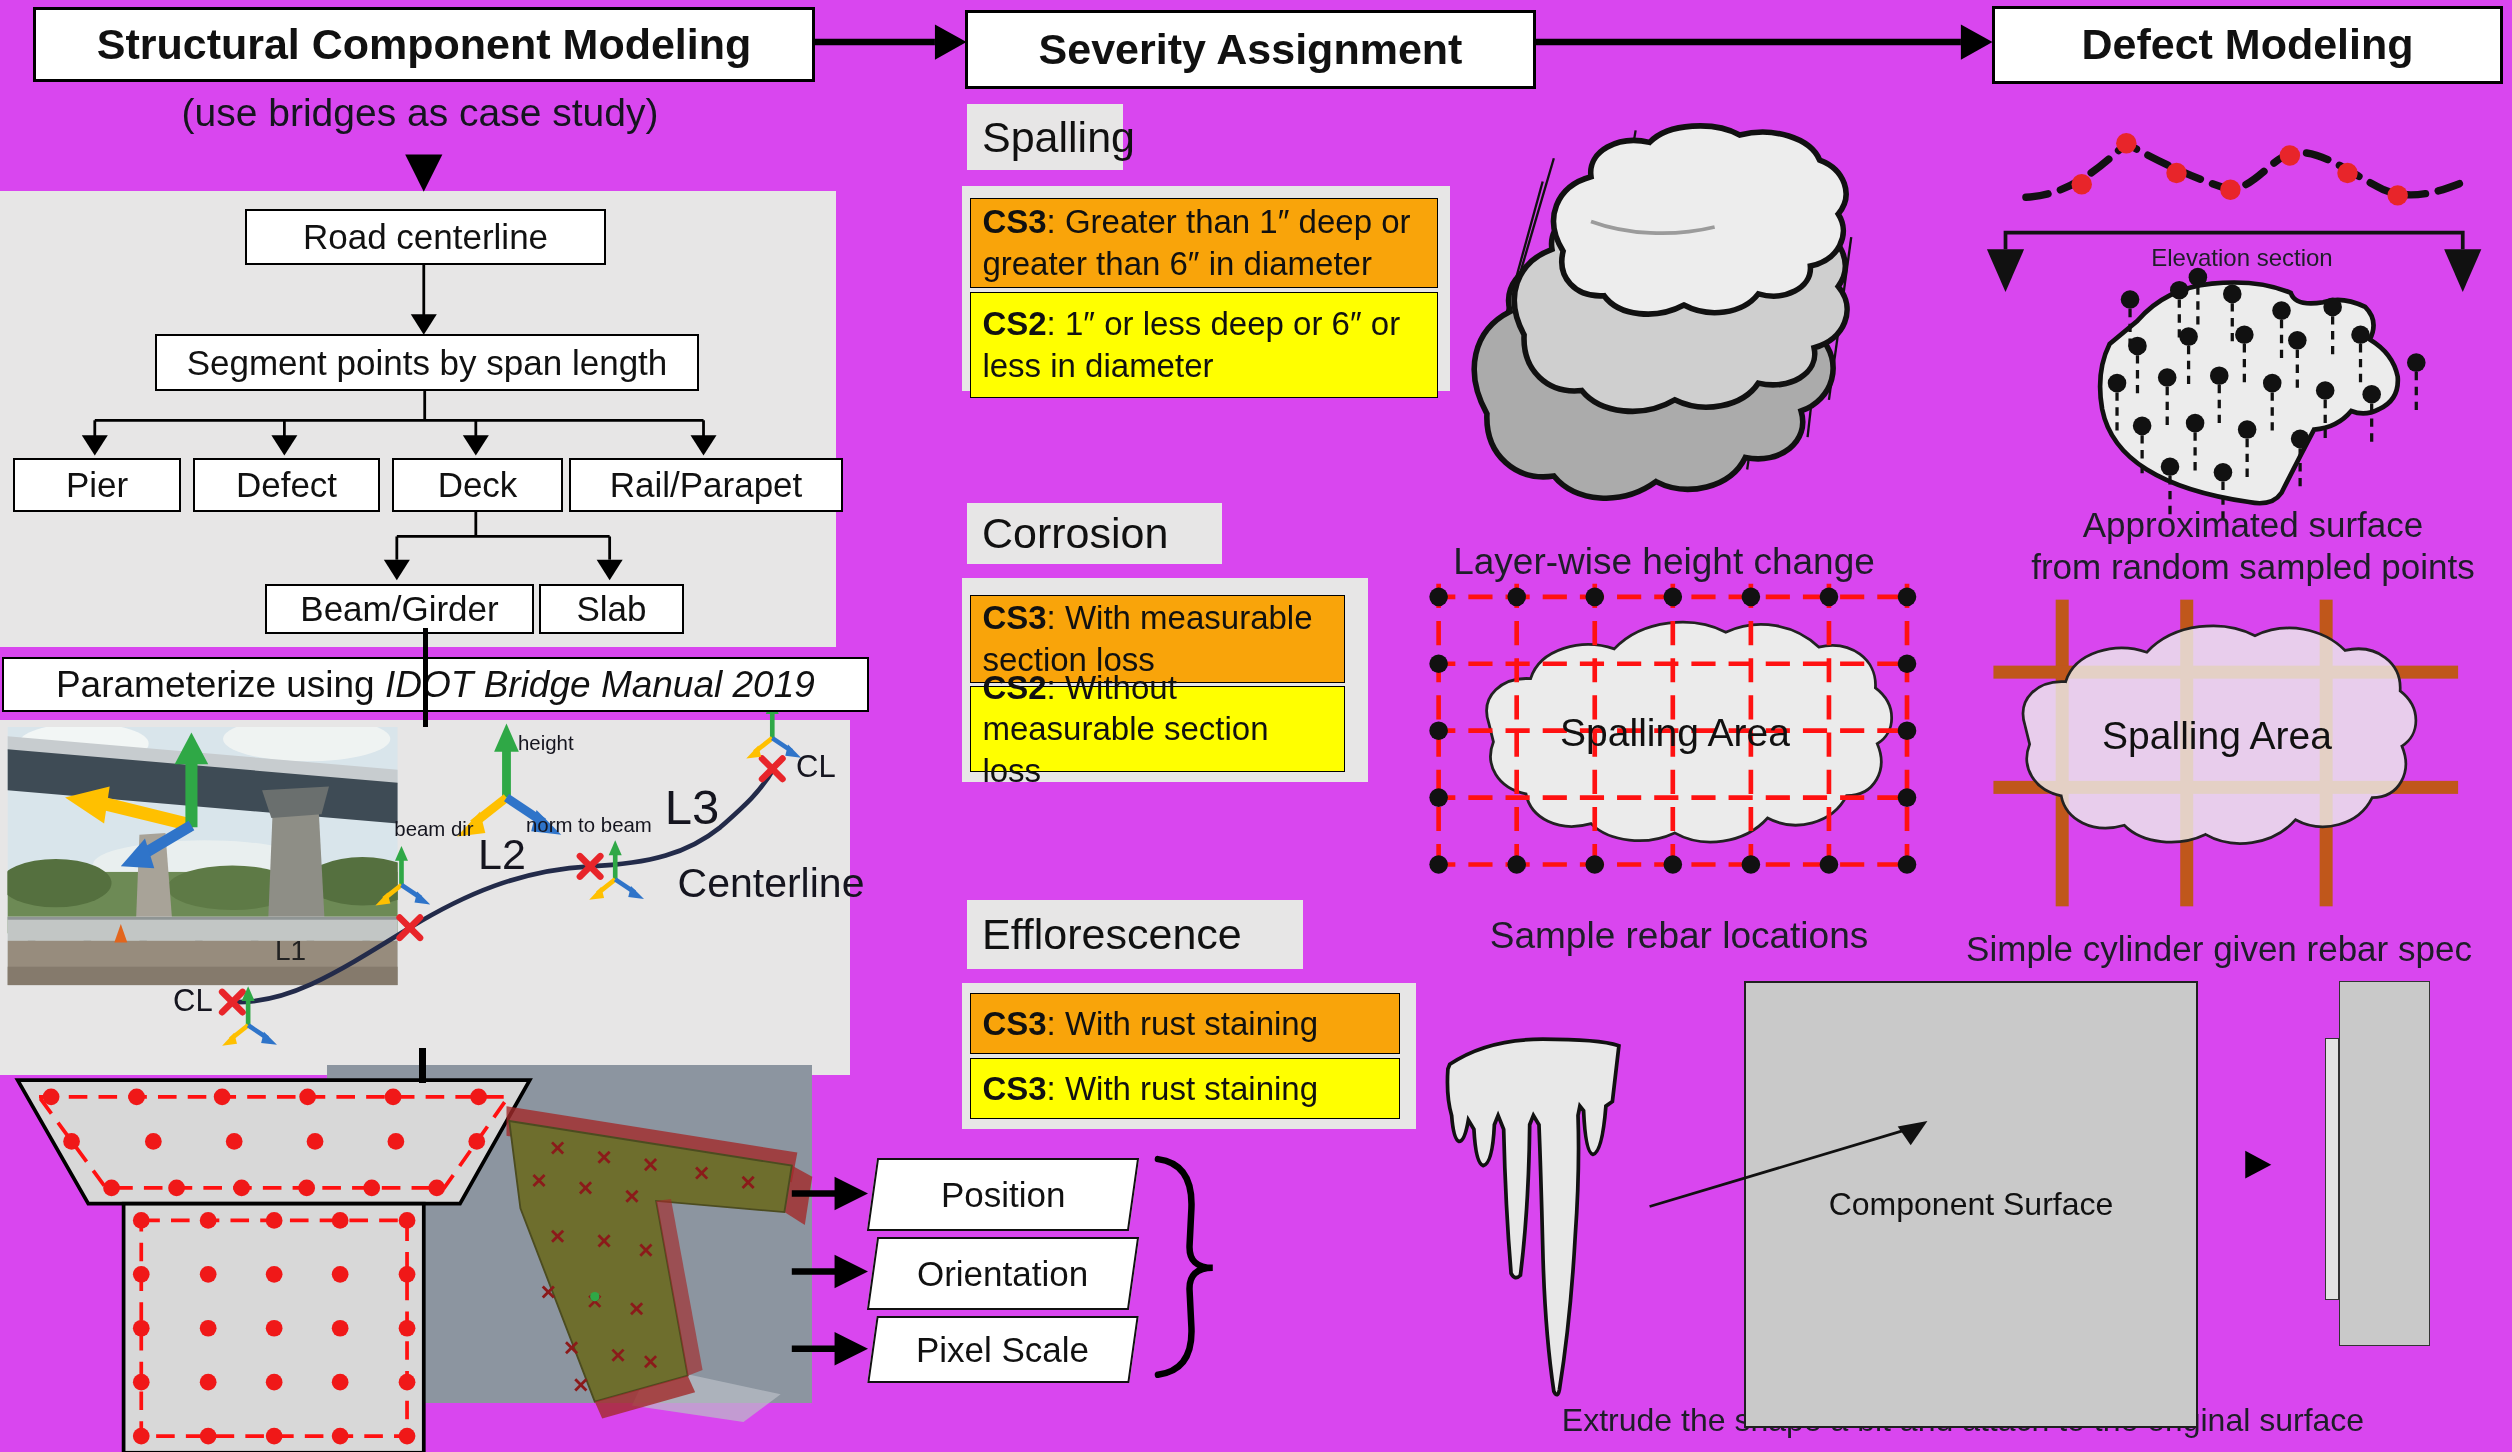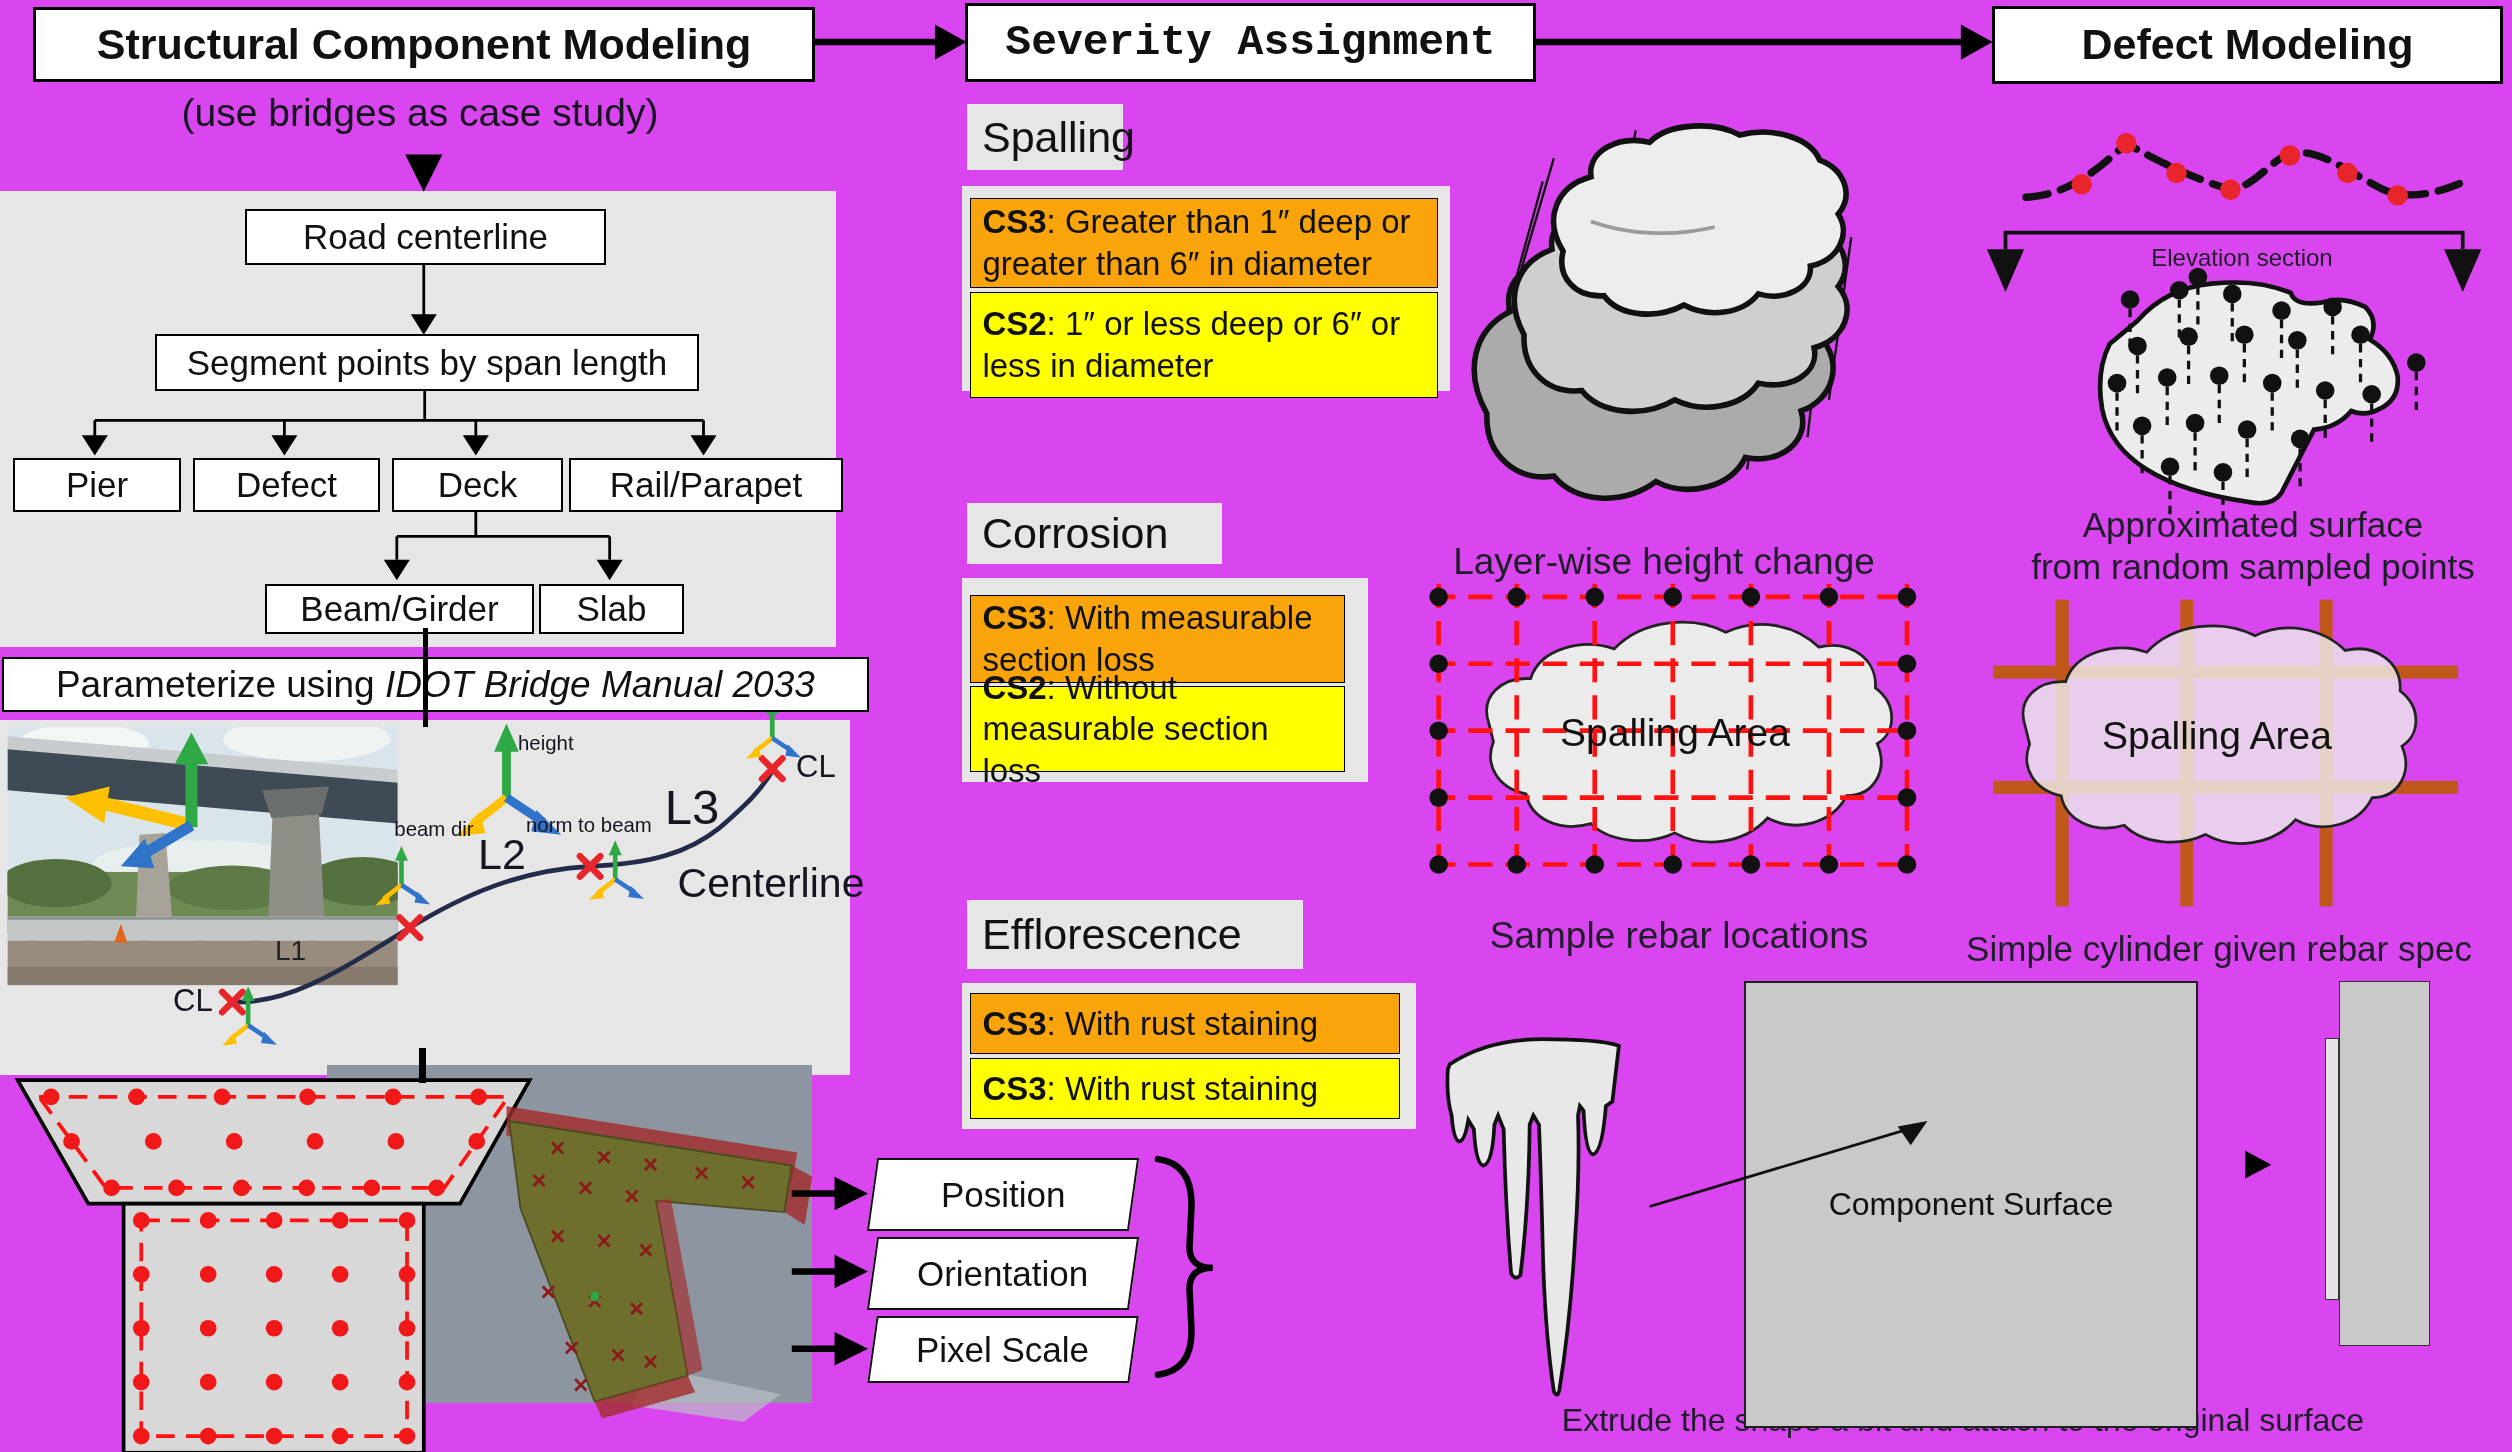--- a/index.html
+++ b/index.html
@@ -369,37 +369,37 @@
         <rect x="2145" y="716" width="500" height="14"></rect>
         <rect x="2145" y="840" width="500" height="14"></rect>
       </g>
       <use href="#blobSpall" transform="translate(2150,662) scale(0.97,0.99)" fill="#ECECEC" fill-opacity="0.82" stroke="#222" stroke-width="3"></use>
     </g>
 
     <polygon points="2416,1238 2416,1268 2444,1253" fill="#000"></polygon>
   </svg>
 
   <div class="hbox" style="left:33px;top:7.4px;width:776px;height:69px;">Structural Component Modeling</div>
-  <div class="hbox" style="left:965px;top:3px;width:565px;height:73px;font-family:Liberation Mono, monospace;">Severity Assignment</div>
+  <div class="hbox" style="left:965px;top:10px;width:565px;height:73px;">Severity Assignment</div>
   <div class="hbox" style="left:1992px;top:5.6px;width:505px;height:72px;">Defect Modeling</div>
 
   <div class="dlabel" style="left:420px;top:91px;transform:translateX(-50%);font-size:39px;">(use bridges as case study)</div>
 
   <div class="node" style="left:245px;top:209px;width:357px;height:52px;">Road centerline</div>
   <div class="node" style="left:155px;top:334px;width:540px;height:53px;">Segment points by span length</div>
   <div class="node" style="left:13px;top:458px;width:164px;height:50px;">Pier</div>
   <div class="node" style="left:193px;top:458px;width:183px;height:50px;">Defect</div>
   <div class="node" style="left:392px;top:458px;width:167px;height:50px;">Deck</div>
   <div class="node" style="left:569px;top:458px;width:270px;height:50px;">Rail/Parapet</div>
   <div class="node" style="left:265px;top:584px;width:265px;height:46px;">Beam/Girder</div>
   <div class="node" style="left:539px;top:584px;width:141px;height:46px;">Slab</div>
 
   <div class="node" style="left:1.9px;top:657px;width:863px;height:51px;font-size:37px;">
     <span style="white-space:pre;">Parameterize using </span>
-    <i>IDOT Bridge Manual 2033</i>
+    <i>IDOT Bridge Manual 2019</i>
   </div>
 
   <div class="vline" style="left:423px;top:628px;width:4.6px;height:99px;"></div>
   <div class="vline" style="left:419px;top:1048px;width:6.5px;height:35px;"></div>
 
   <div class="dlabel" style="left:518px;top:732px;font-size:20.4px;">height</div>
   <div class="dlabel" style="left:434px;top:818px;font-size:20.4px;transform:translateX(-50%);">beam dir</div>
   <div class="dlabel" style="left:526px;top:814px;font-size:20.4px;">norm to beam</div>
   <div class="dlabel" style="left:502px;top:830px;font-size:43px;transform:translateX(-50%);">L2</div>
   <div class="dlabel" style="left:692px;top:779px;font-size:49px;transform:translateX(-50%);">L3</div>

